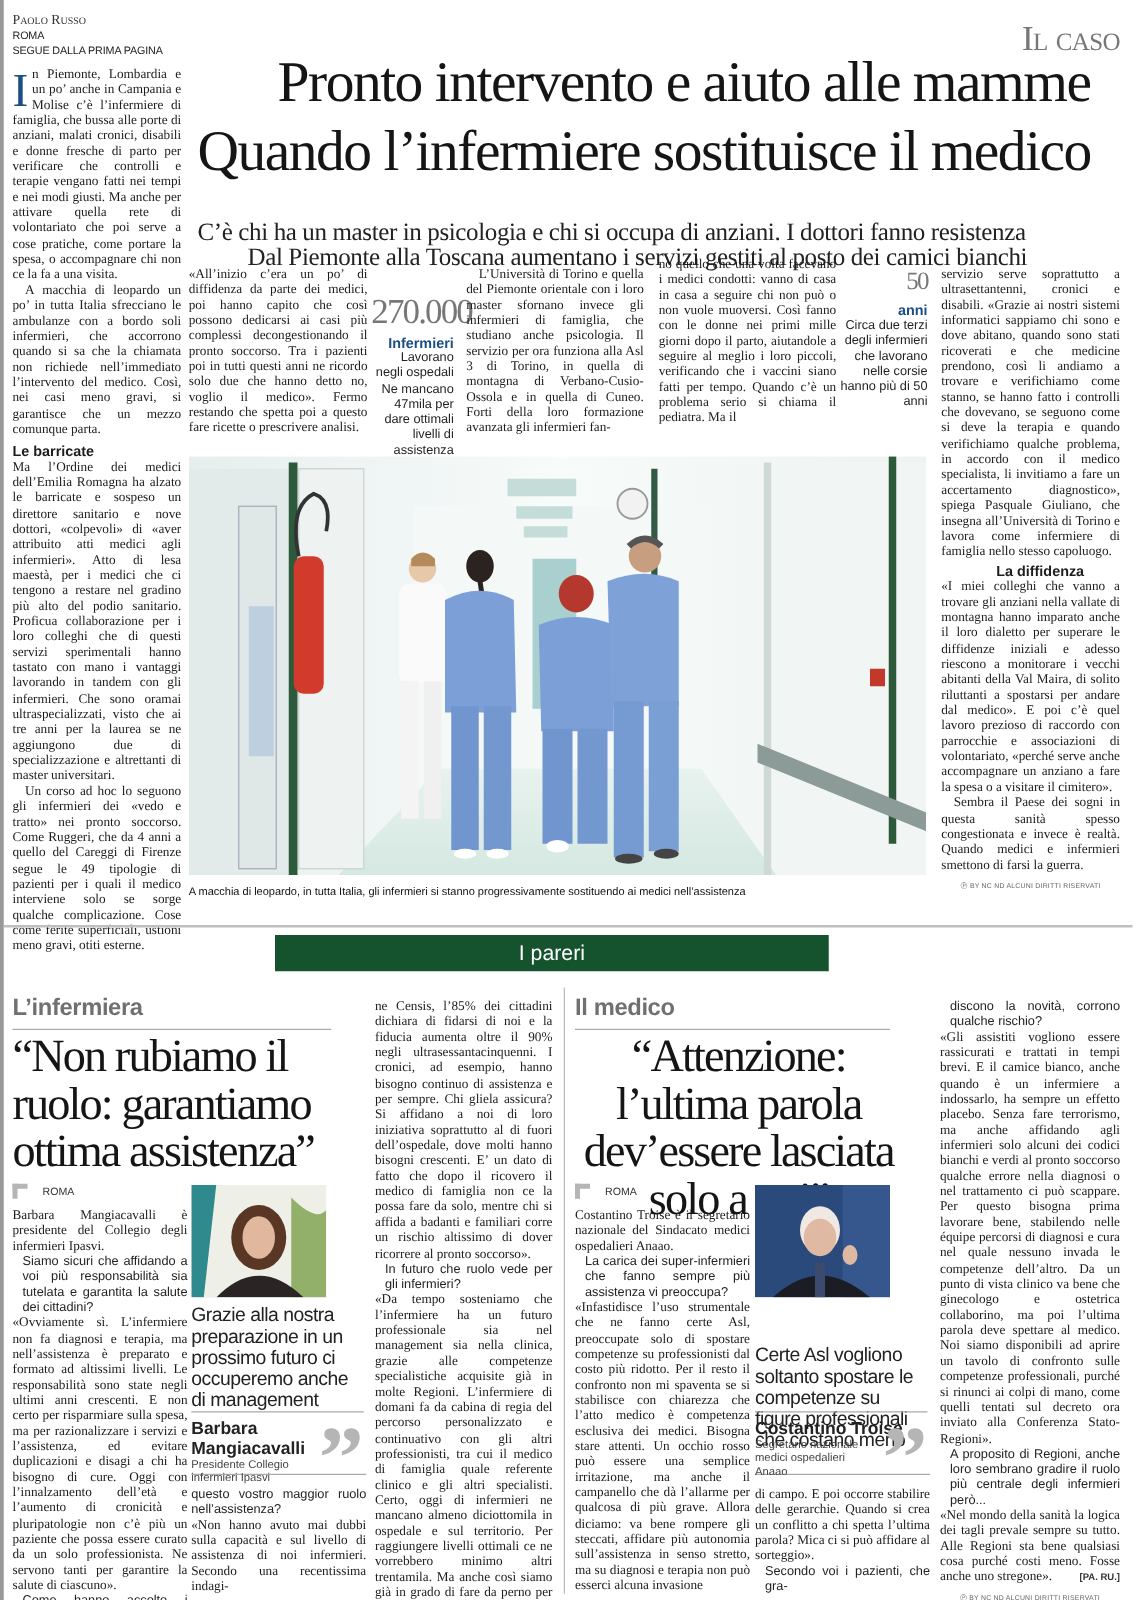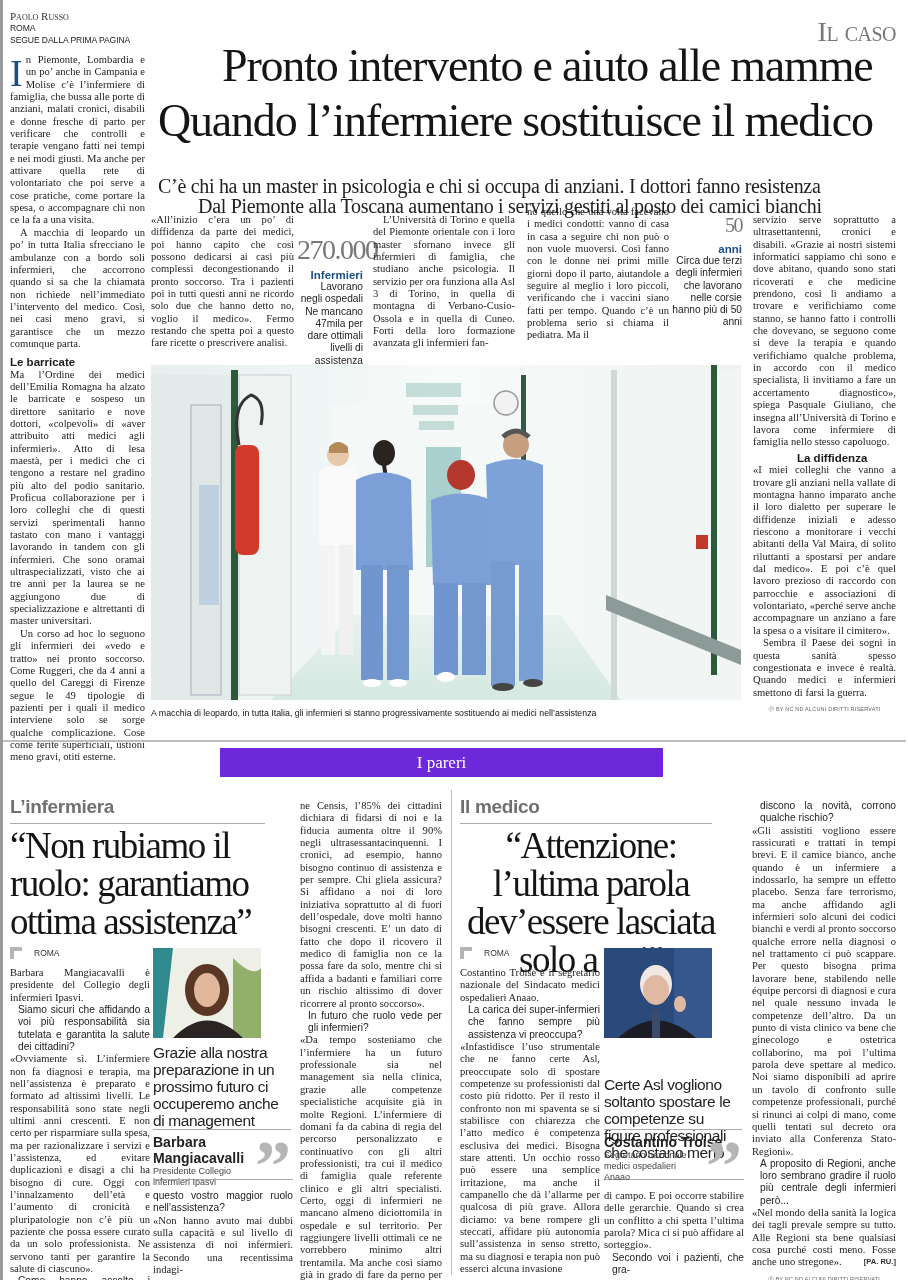--- a/index.html
+++ b/index.html
@@ -14,21 +14,21 @@
   .headline { font-family: "Liberation Serif", serif; font-weight: 400; color: #151515; letter-spacing: -1.2px; line-height: 46px; font-size: 46px; white-space: nowrap; }
   .subhead { font-family: "Liberation Serif", serif; font-size: 20px; line-height: 24px; color: #222; white-space: nowrap; letter-spacing: -0.3px; }
   .kicker { font-family: "Liberation Serif", serif; font-variant: small-caps; font-size: 28px; color: #777; letter-spacing: -0.5px; }
   .dropcap { float: left; font-size: 38px; line-height: 34px; color: #1a4e85; margin-right: 3px; margin-top: 2px; font-family: "Liberation Serif", serif; }
   .section-h { font-family: "Liberation Sans", sans-serif; font-weight: bold; font-size: 11.5px; margin-top: 6px; }
   .stat-num { font-family: "Liberation Serif", serif; font-size: 30px; color: #777; letter-spacing: -1.5px; text-align: right; line-height: 30px; }
   .stat-label { font-family: "Liberation Sans", sans-serif; font-weight: bold; color: #1a4e85; font-size: 11.5px; text-align: right; }
   .stat-desc { font-family: "Liberation Sans", sans-serif; font-size: 10.2px; line-height: 12.3px; text-align: right; color: #222; }
   .caption { font-family: "Liberation Sans", sans-serif; font-size: 8.8px; color: #111; }
   .rule { background: #bfbfbf; height: 2px; }
-  .band { background: #6d28d9; color: #fff; font-family: Liberation Serif, serif; font-size: 17px; display:flex; align-items:center; justify-content:center; }
+  .band { background: #14532d; color: #fff; font-family: Liberation Sans, sans-serif; font-size: 17px; display:flex; align-items:center; justify-content:center; }
   .op-label { font-family: "Liberation Sans", sans-serif; font-weight: bold; font-size: 19px; color: #707070; letter-spacing: -0.3px; }
   .op-quote { font-family: "Liberation Serif", serif; font-size: 37px; line-height: 38px; color: #151515; letter-spacing: -1.5px; }
   .q-sans { font-family: "Liberation Sans", sans-serif; font-size: 10.2px; line-height: 12.3px; color: #222; padding-left: 8px; text-align: justify; }
   .pull { font-family: "Liberation Sans", sans-serif; font-size: 15.5px; line-height: 17px; color: #222; letter-spacing: -0.4px; }
   .pull-name { font-family: Liberation Sans, sans-serif; font-weight: bold; font-size: 14px; color: #222; }
   .pull-role { font-family: "Liberation Sans", sans-serif; font-size: 9px; color: #444; line-height: 11px; }
   .quote-mark { font-family: "Liberation Serif", serif; font-size: 72px; line-height: 60px; color: #b5b5b5; font-weight: bold; }
   .signature { font-family: "Liberation Sans", sans-serif; font-size: 7.6px; font-weight: bold; color: #333; float: right; }
   .copyright { font-family: "Liberation Sans", sans-serif; font-size: 5.5px; color: #666; text-align: center; letter-spacing: 0.2px; }
   .roma-tag { font-family: "Liberation Sans", sans-serif; font-size: 8.5px; color: #333; display:flex; align-items:center; gap:12px; }

